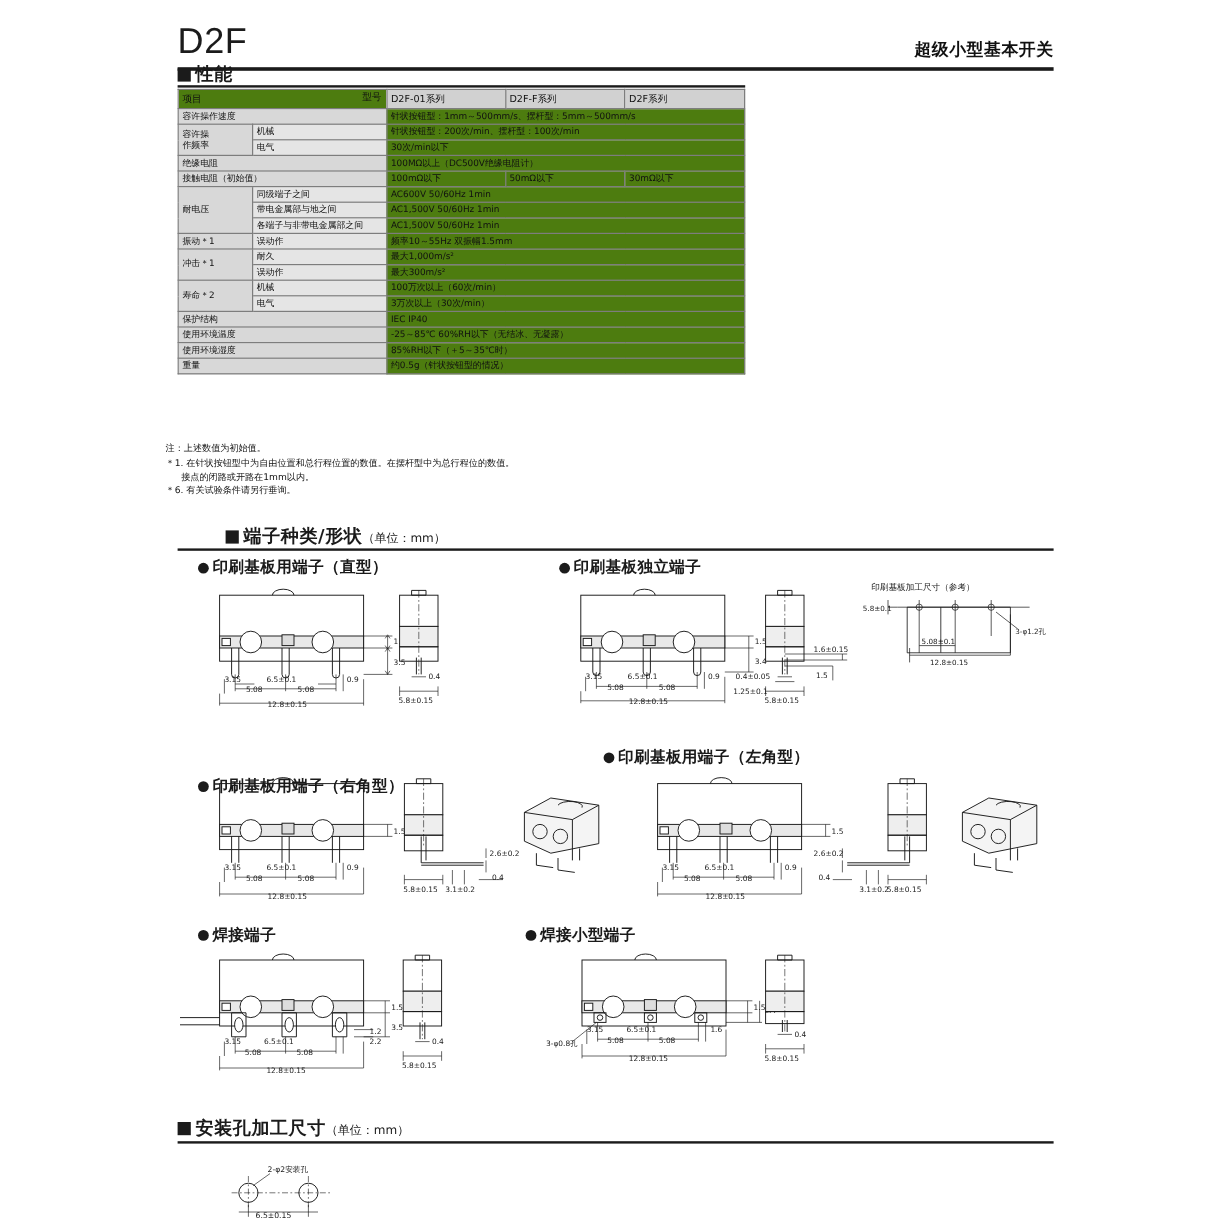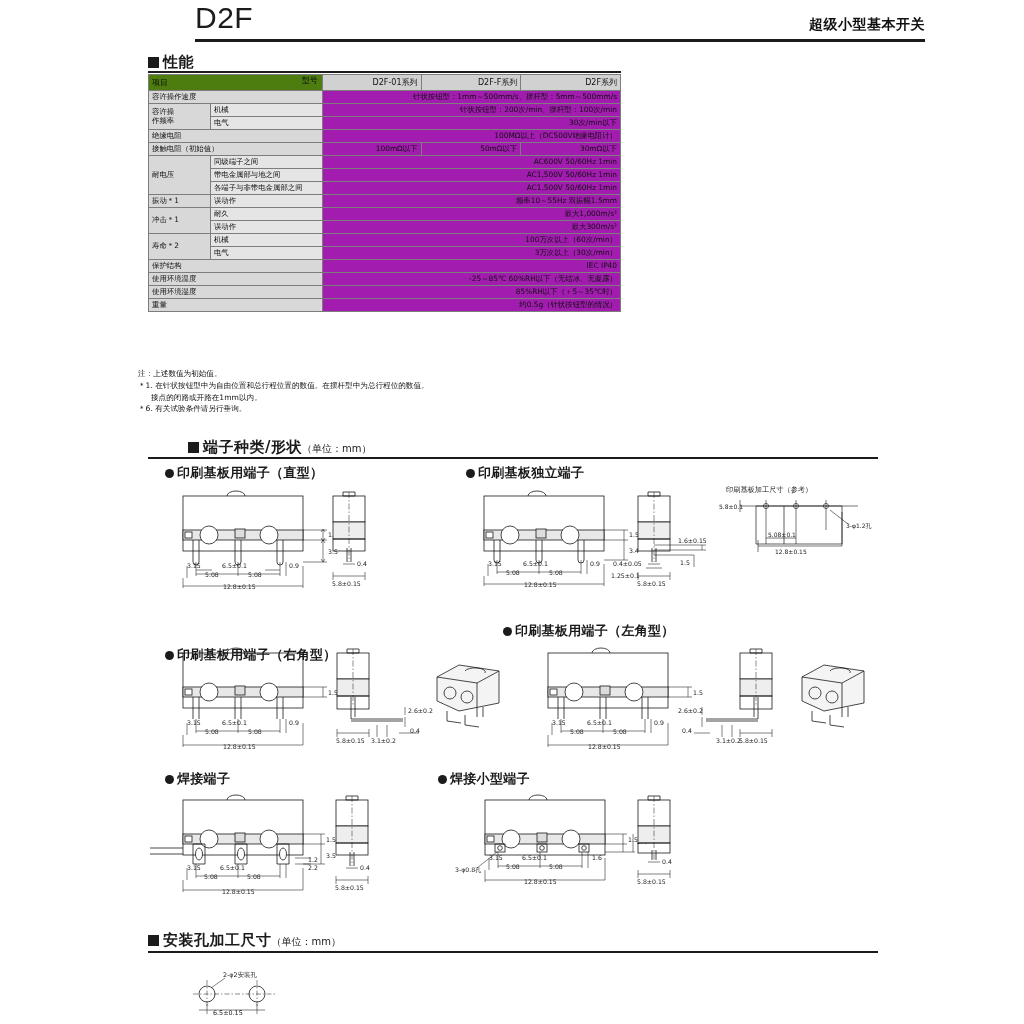--- a/index.html
+++ b/index.html
@@ -7,21 +7,21 @@
     width:1024px;height:1024px;
     background:#ffffff;
     font-family:"DejaVu Sans","Liberation Sans",sans-serif;
     color:#1a1a1a;
     overflow:hidden;
     position:relative;
   }
   .page{position:absolute;left:0;top:0;width:1024px;height:1024px;}
 
   
-  .hdr{position:absolute;left:148px;top:4px;width:730px;height:38px;margin-left:47px;}
+  .hdr{position:absolute;left:148px;top:21px;width:730px;height:38px;}
   .hdr .model{
     position:absolute;left:0;top:-3px;
     font-size:30px;letter-spacing:.5px;font-weight:400;color:#1b1b1b;
     font-family:"Liberation Sans",sans-serif;
   }
   .hdr .subtitle{
     position:absolute;right:0;top:12px;
     font-size:14px;font-weight:bold;color:#111;letter-spacing:.5px;
   }
   .hdr .rule{position:absolute;left:0;right:0;bottom:0;height:3px;background:#1b1b1b;}
@@ -42,24 +42,24 @@
     border:1px solid #7d7d7d;
     font-size:7.4px;
     line-height:1.15;
     padding:1px 3px;
     height:10px;
     color:#101010;
     font-family:"DejaVu Sans",sans-serif;
   }
   .tbl td.lbl{background:#d8d8d8;white-space:nowrap;}
   .tbl td.lbl2{background:#e5e5e5;white-space:nowrap;}
-  .tbl td.hdr-cell{background:#d1d1d1;text-align:right;font-size:8px;height:13px;}
+  .tbl td.hdr-cell{background:#d1d1d1;text-align:left;font-size:8px;height:13px;}
   .tbl td.hdr-item{background:#4d7c0f;height:13px;font-size:8px;position:relative;}
   .tbl td.hdr-item .r{position:absolute;right:4px;top:1px;}
-  .tbl td.val{text-align:right;background:#a21caf;}
+  .tbl td.val{text-align:left;background:#4d7c0f;}
 
   
   .notes{position:absolute;left:138px;top:368px;font-size:7.6px;line-height:1.55;color:#111;}
   .notes div{white-space:nowrap;}
   .notes .ind{padding-left:13px;}
 
   
   .dwg{position:absolute;}
   .dwg svg{display:block;overflow:visible;}
   text{font-family:"DejaVu Sans",sans-serif;fill:#1a1a1a;}

